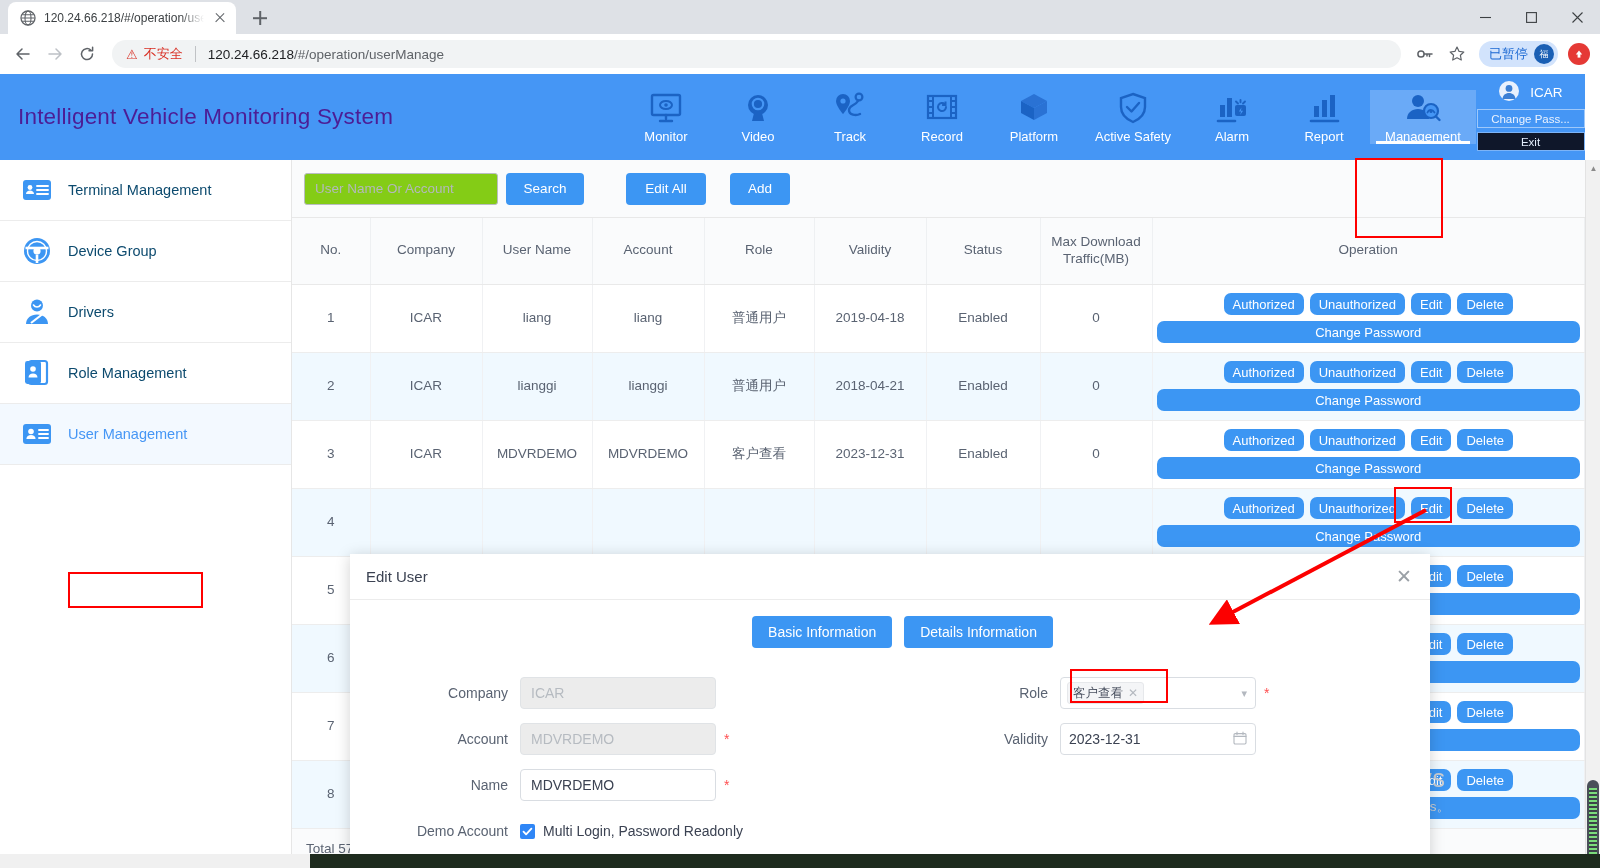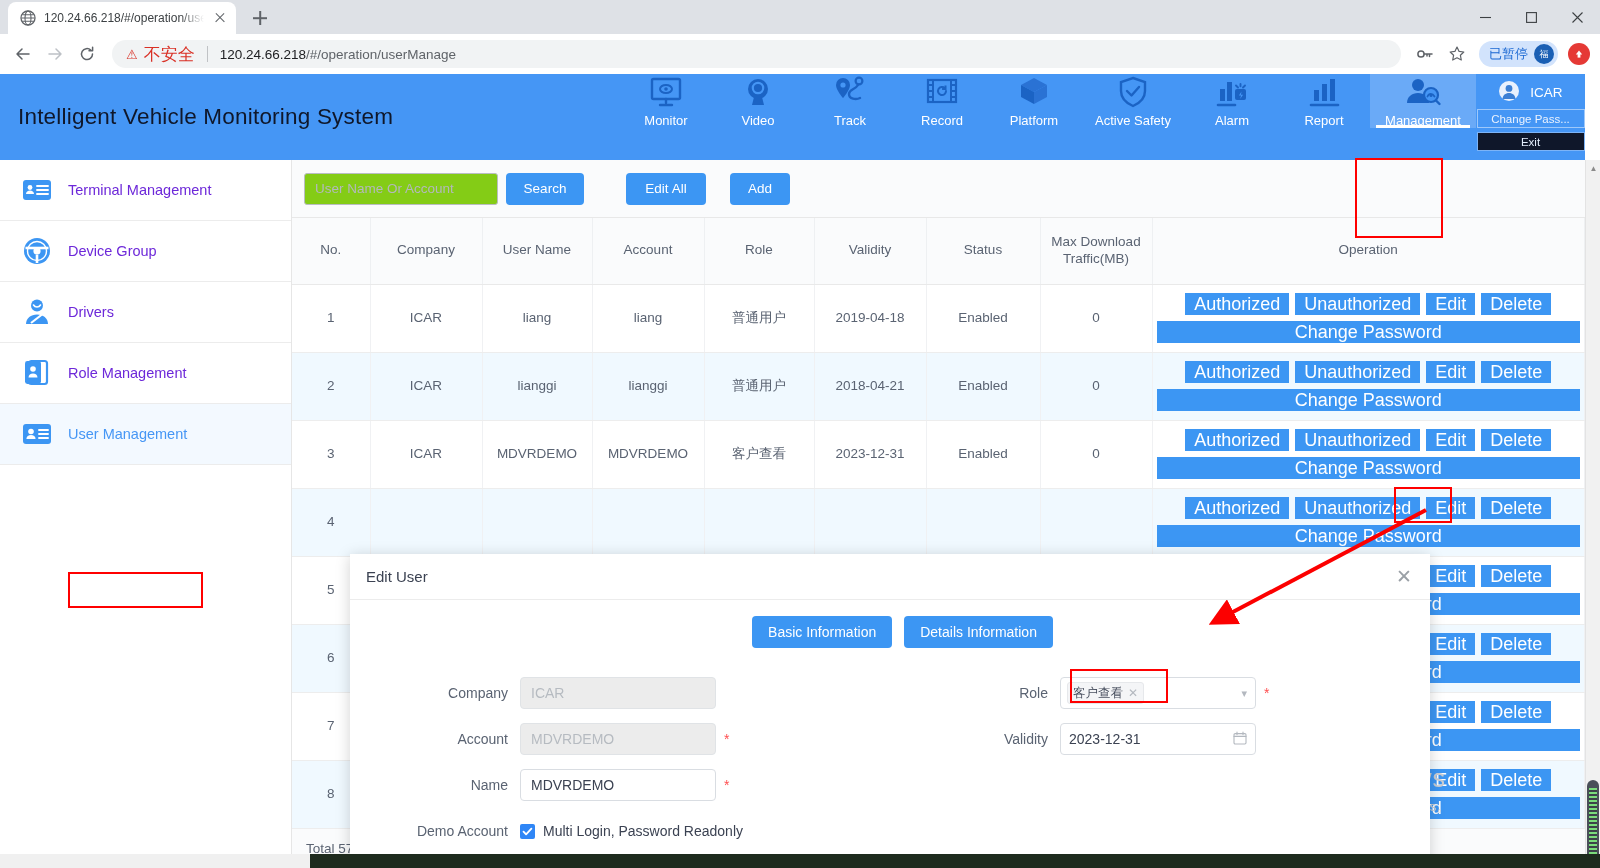--- a/index.html
+++ b/index.html
@@ -42,21 +42,21 @@
 
   .toolbar { height: 40px; background: #fff; display: flex; align-items: center; padding: 0 8px; gap: 2px; }
   .navbtn { width: 30px; height: 30px; display:flex; align-items:center; justify-content:center; cursor:pointer; color:#5f6368; }
   .navbtn.disabled { color: #bdc1c6; }
   .omnibox {
     flex: 1 1 auto; height: 28px; background: #f1f3f4; border-radius: 14px;
     display: flex; align-items: center; padding: 0 14px; margin: 0 8px; gap: 6px;
     font-size: 13.5px; min-width: 0;
   }
   .warn-icon { color:#d93025; font-size: 13px; line-height: 1; }
-  .notsecure { color:#d93025; font-size: 17px; white-space: nowrap; }
+  .notsecure { color:#d93025; font-size: 13px; white-space: nowrap; }
   .vdiv { width:1px; height:16px; background:#c0c2c5; margin: 0 6px; }
   .url { color:#202124; white-space: nowrap; overflow: hidden; }
   .url .dim { color:#5f6368; }
   .tb-right { display:flex; align-items:center; gap: 4px; padding-right:2px; }
   .tb-icon { width:28px; height:28px; display:flex; align-items:center; justify-content:center; color:#5f6368; cursor:pointer; }
   .paused-pill {
     height: 26px; background:#d2e3fc; border-radius:13px; display:flex; align-items:center;
     gap:6px; padding: 0 4px 0 10px; margin-left: 4px; cursor:pointer;
   }
   .paused-pill .ptxt { font-size:13px; color:#1967d2; }
@@ -66,23 +66,23 @@
 
   
   .app { position: relative; width: 1600px; height: 794px; background:#fff; }
 
   .appbar {
     position:absolute; left:0; top:0; width: 1585px; height: 86px; background:#4596f5;
     display:flex; align-items:stretch;
   }
   .brand {
     flex: 0 0 620px; display:flex; align-items:center; padding-left: 18px;
-    color:#0f172a; font-size: 22.5px; letter-spacing:.2px;
-  }
-  .navitems { display:flex; align-items:flex-start; }
+    color:#4c1d95; font-size: 22.5px; letter-spacing:.2px;
+  }
+  .navitems { display:flex; align-items:center; }
   .navitem {
     width: 92px; display:flex; flex-direction:column; align-items:center; justify-content:center;
     gap:5px; color:#fff; font-size:13px; cursor:pointer; position:relative;
   }
   .navitem.wide { width: 106px; }
   .navitem.active { background:#6aaaf7; }
   .navitem.active::after {
     content:''; position:absolute; left:6px; right:6px; bottom:0; height:3px; background:#fff;
   }
   .navitem .ic { height:34px; display:flex; align-items:flex-end; }
@@ -97,21 +97,21 @@
     width: 108px; height: 19px; border:1px solid #9ec8fa; color:#eaf2fe; font-size:11.5px;
     display:flex; align-items:center; justify-content:center; cursor:pointer; background:transparent;
     white-space: nowrap;
   }
   .ubtn.filled { background:#0f172a; border-color:#7db4f7; color:#e3eefd; }
 
   
   .sidebar { position:absolute; left:0; top:86px; width:292px; bottom:0; background:#fff; border-right:1px solid #e6e6e6; }
   .side-item {
     height:61px; display:flex; align-items:center; gap:16px; padding-left:22px;
-    border-bottom:1px solid #ececec; cursor:pointer; color:#6d28d9; font-size:14.5px;
+    border-bottom:1px solid #ececec; cursor:pointer; color:#0c4a6e; font-size:14.5px;
     position:relative;
   }
   .side-item.active { background:#f3f9ff; color:#4596f5; }
   .side-ic { width:30px; height:30px; flex:0 0 30px; display:flex; align-items:center; justify-content:center; }
 
   
   .content { position:absolute; left:292px; top:86px; right:15px; bottom:0; background:#fff; }
   .searchbar {
     height: 58px; background:#fafbfc; border-bottom:1px solid #e8e8e8;
     display:flex; align-items:center; padding-left:12px; gap:0;
@@ -119,21 +119,21 @@
   .s-input {
     width: 194px; height: 32px; border:1px solid #b9bdc2; border-radius:3px; padding: 0 10px;
     font-size:13.5px; color:#333; background:#84cc16; outline:none;
   }
   .s-input::placeholder { color:#b3b8bd; }
   .btn {
     background:#3c96f3; color:#fff; border:none; border-radius:4px; font-size:13.5px;
     height:32px; padding: 0 14px; cursor:pointer; font-family:"Liberation Sans", sans-serif;
     white-space:nowrap;
   }
-  .btn.sm { height: 22px; font-size: 18px; padding: 0 9px; border-radius:0; }
+  .btn.sm { height: 22px; font-size: 13px; padding: 0 9px; border-radius:7px; }
   .btn.search { margin-left: 8px; width: 78px; padding:0; }
   .btn.showall { margin-left: 42px; width: 80px; padding:0; }
   .btn.add { margin-left: 24px; width: 60px; padding:0; }
 
   table.grid { width:100%; border-collapse: collapse; table-layout: fixed; }
   table.grid th {
     background:#fafbfc; color:#5a6372; font-weight: normal; font-size:13.5px;
     border-bottom:1px solid #e9e9e9; border-right:1px solid #eef0f2;
     height: 66px; padding: 4px 6px; line-height: 1.25;
   }

